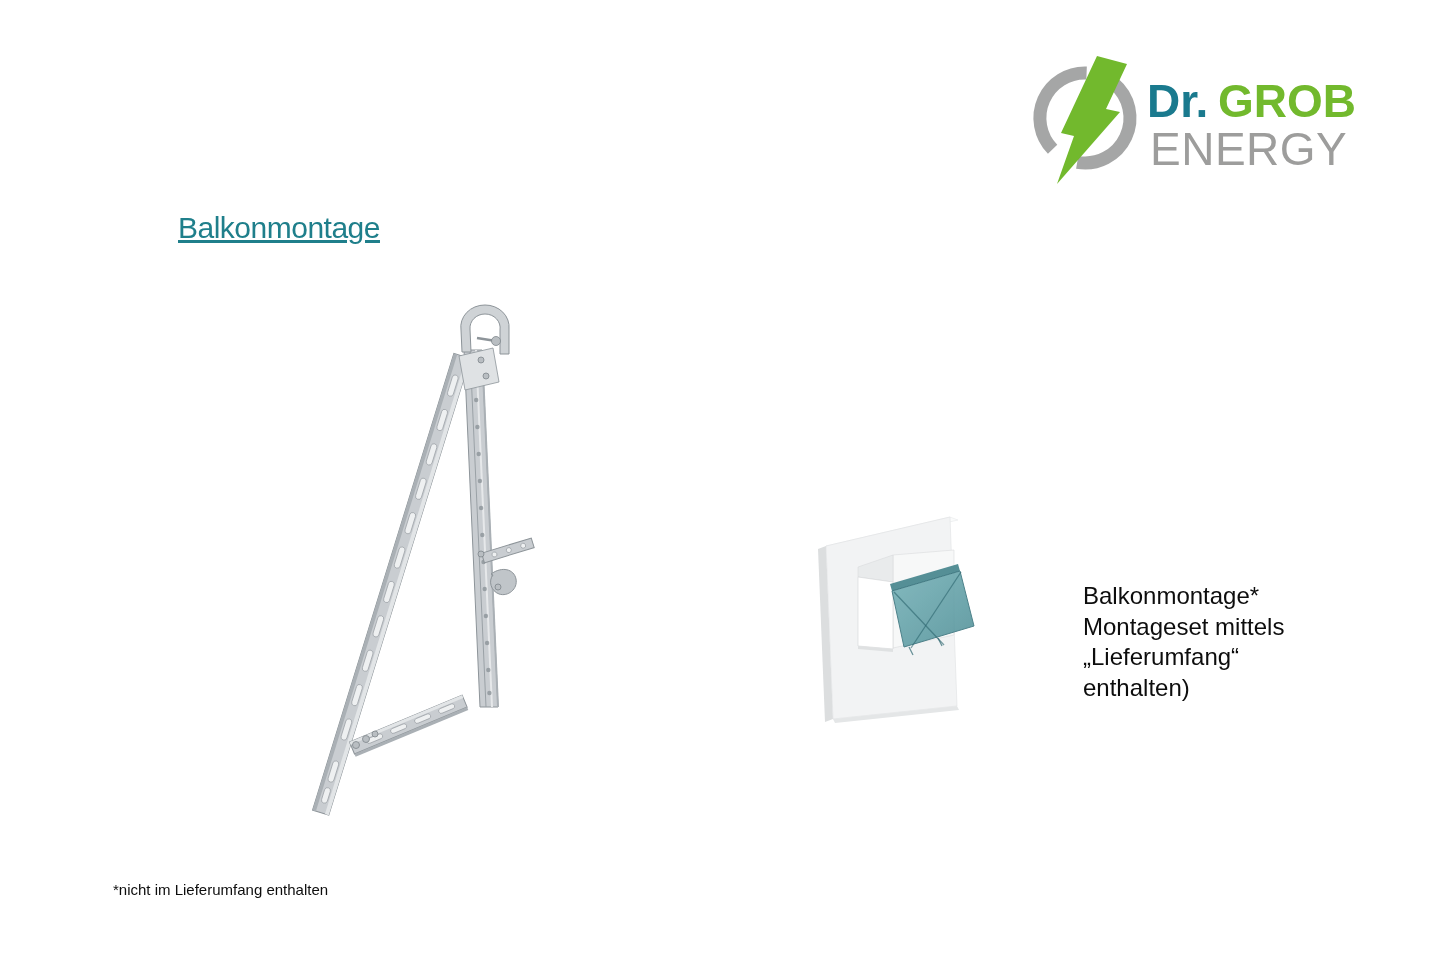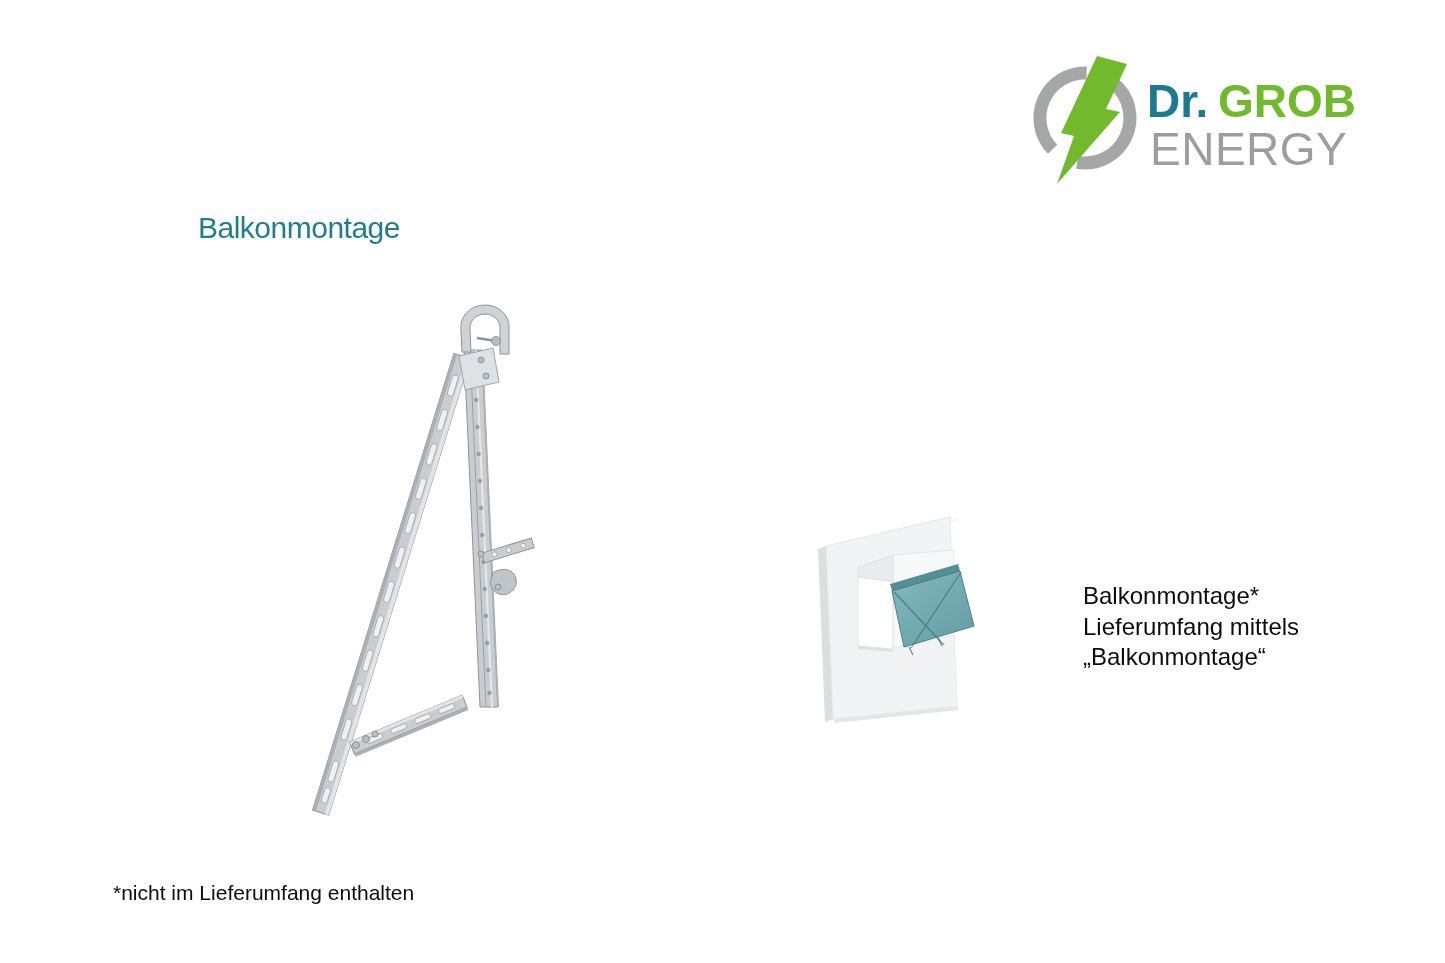--- a/index.html
+++ b/index.html
@@ -5,32 +5,32 @@
   html,body{margin:0;padding:0;background:#ffffff;}
   .page{
     position:relative;width:1445px;height:928px;background:#ffffff;overflow:hidden;
     font-family:"Liberation Sans", sans-serif;
   }
   .abs{position:absolute;}
   .logo{left:1030px;top:52px;}
   .brand-line1{font-weight:bold;font-size:46px;}
   .brand-line2{font-size:46px;letter-spacing:0.5px;fill:#9d9d9c;}
   .heading{
-    left:198px;top:211px;margin:0;
-    font-size:30px;font-weight:400;letter-spacing:-0.5px;color:#1f7f8b;
+    left:178px;top:211px;margin:0;
+    font-size:30px;font-weight:400;letter-spacing:-0.5px;color:#1f7f8b;text-decoration:underline;
   }
   .bracket-fig{left:255px;top:288px;}
   .wall-fig{left:812px;top:505px;}
   .info{
     left:1083px;top:533px;width:280px;
     font-size:24px;line-height:30.5px;color:#0d0d0d;margin-top:48px;
   }
   .footnote{
     left:113px;top:881px;
-    font-size:21px;color:#0d0d0d;
+    font-size:15px;color:#0d0d0d;
   }
   .metal{fill:#c9cdd1;stroke:#8d9499;stroke-width:1;}
   .metal-light{fill:#dfe2e4;stroke:#8d9499;stroke-width:0.8;}
   .metal-dark{fill:#aab0b5;stroke:none;}
   .slot{fill:#eef0f1;stroke:#999fa4;stroke-width:0.7;}
   .bolt{fill:#b9bec2;stroke:#7f878c;stroke-width:0.8;}
   .dot{fill:#878f94;opacity:0.75;}
 </style>
 </head>
 <body>
@@ -156,19 +156,20 @@
       <polygon points="80,86 148,66 162,121 92,142" fill="url(#tealGrad)" opacity="0.88" stroke="#35707a" stroke-width="1"></polygon>
       <line x1="82" y1="87" x2="132" y2="140" stroke="#2c656e" stroke-width="1.3" opacity="0.6"></line>
       <line x1="149" y1="67" x2="99" y2="143" stroke="#2c656e" stroke-width="1.3" opacity="0.6"></line>
       <line x1="97" y1="142" x2="101" y2="150" stroke="#2c656e" stroke-width="1.2" opacity="0.7"></line>
       <line x1="126" y1="133" x2="130" y2="141" stroke="#2c656e" stroke-width="1.2" opacity="0.7"></line>
     </g>
   </svg>
 
   <div class="abs info">
     <div>Balkonmontage*</div>
-    <div>Lieferumfang mittels</div>
-    <div>„Balkonmontage“</div>
+    <div>Montageset mittels</div>
+    <div>„Lieferumfang“</div>
+    <div>enthalten)</div>
   </div>
 
   <div class="abs footnote">*nicht im Lieferumfang enthalten</div>
 
 </div>
 
 </body></html>

